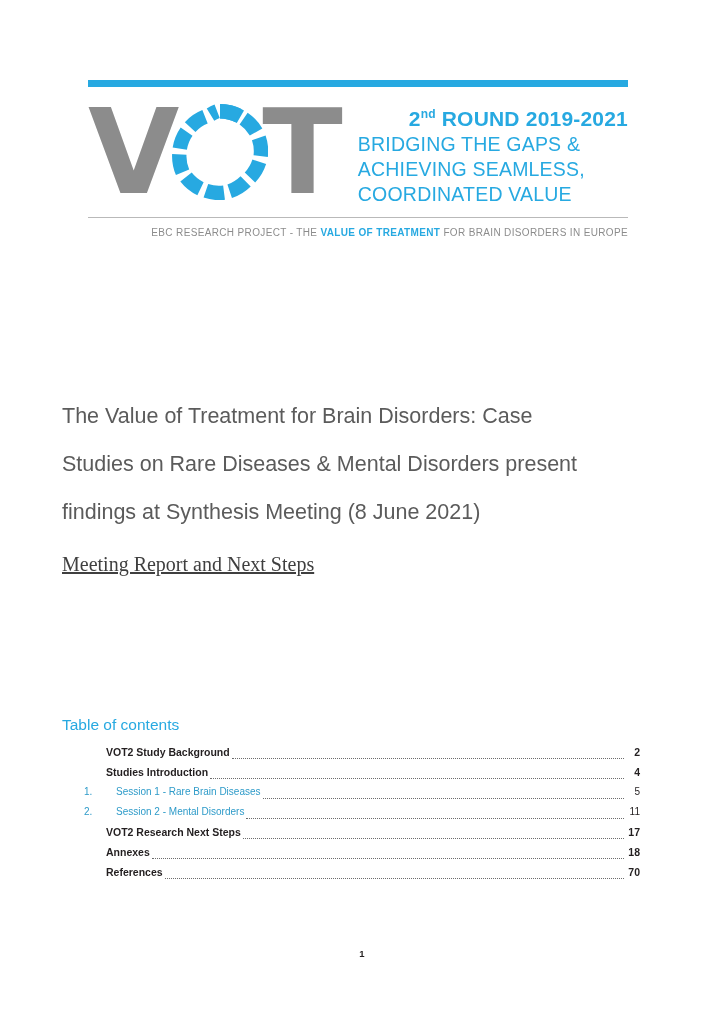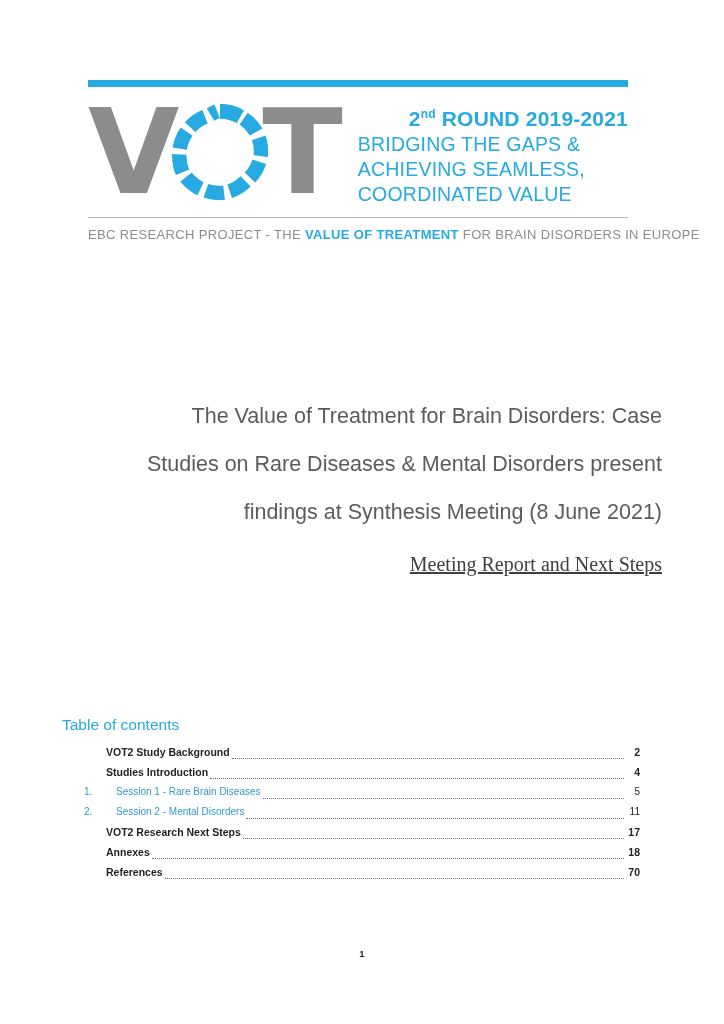--- a/index.html
+++ b/index.html
@@ -92,38 +92,38 @@
     font-family: "Liberation Sans", sans-serif;
   }
   .logo-rule {
     height: 1px;
     background: #b9b9b9;
     width: 100%;
     margin-top: 2px;
   }
   .logo-footer {
     padding-top: 9px;
-    font-size: 13px;
+    font-size: 10px;
     letter-spacing: 0.35px;
     color: #8c8c8c;
     text-align: right;
     white-space: nowrap;
   }
   .logo-footer .hl {
     color: #27a9e1;
     font-weight: bold;
   }
 
   
   .title-block {
     position: absolute;
     left: 62px;
     top: 392px;
     width: 600px;
-    text-align: right;
+    text-align: left;
   }
   .doc-title {
     font-family: "Liberation Sans", sans-serif;
     font-size: 21.5px;
     line-height: 48px;
     color: #5b5b5b;
     font-weight: normal;
     margin: 0;
   }
   .doc-subtitle {

